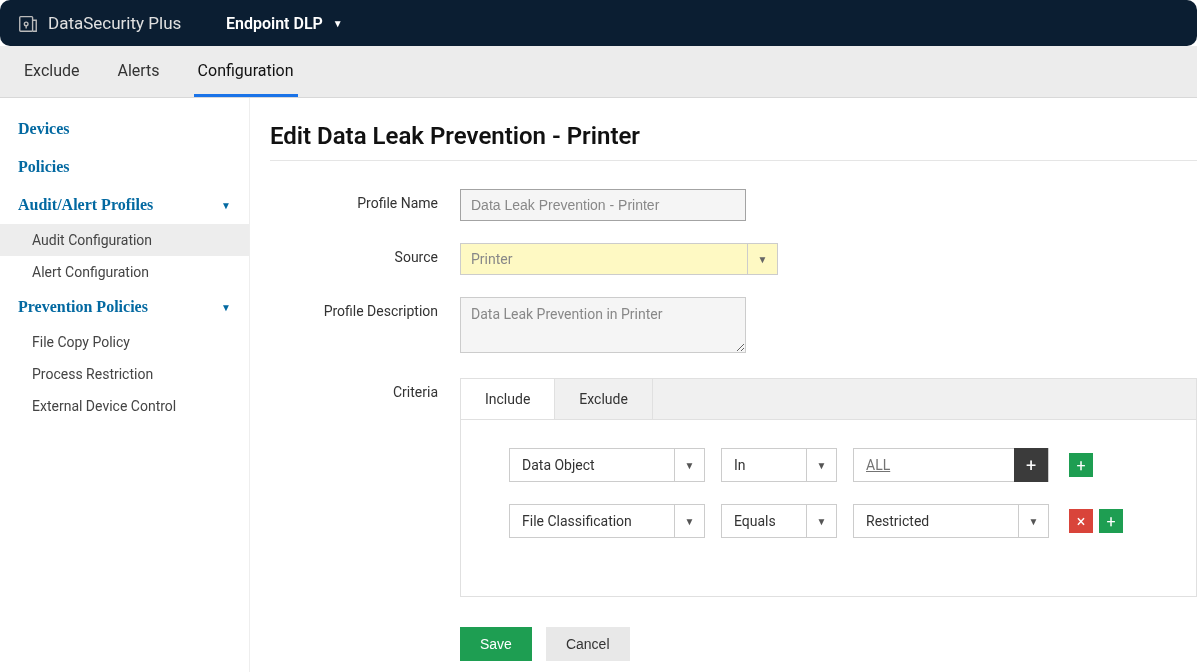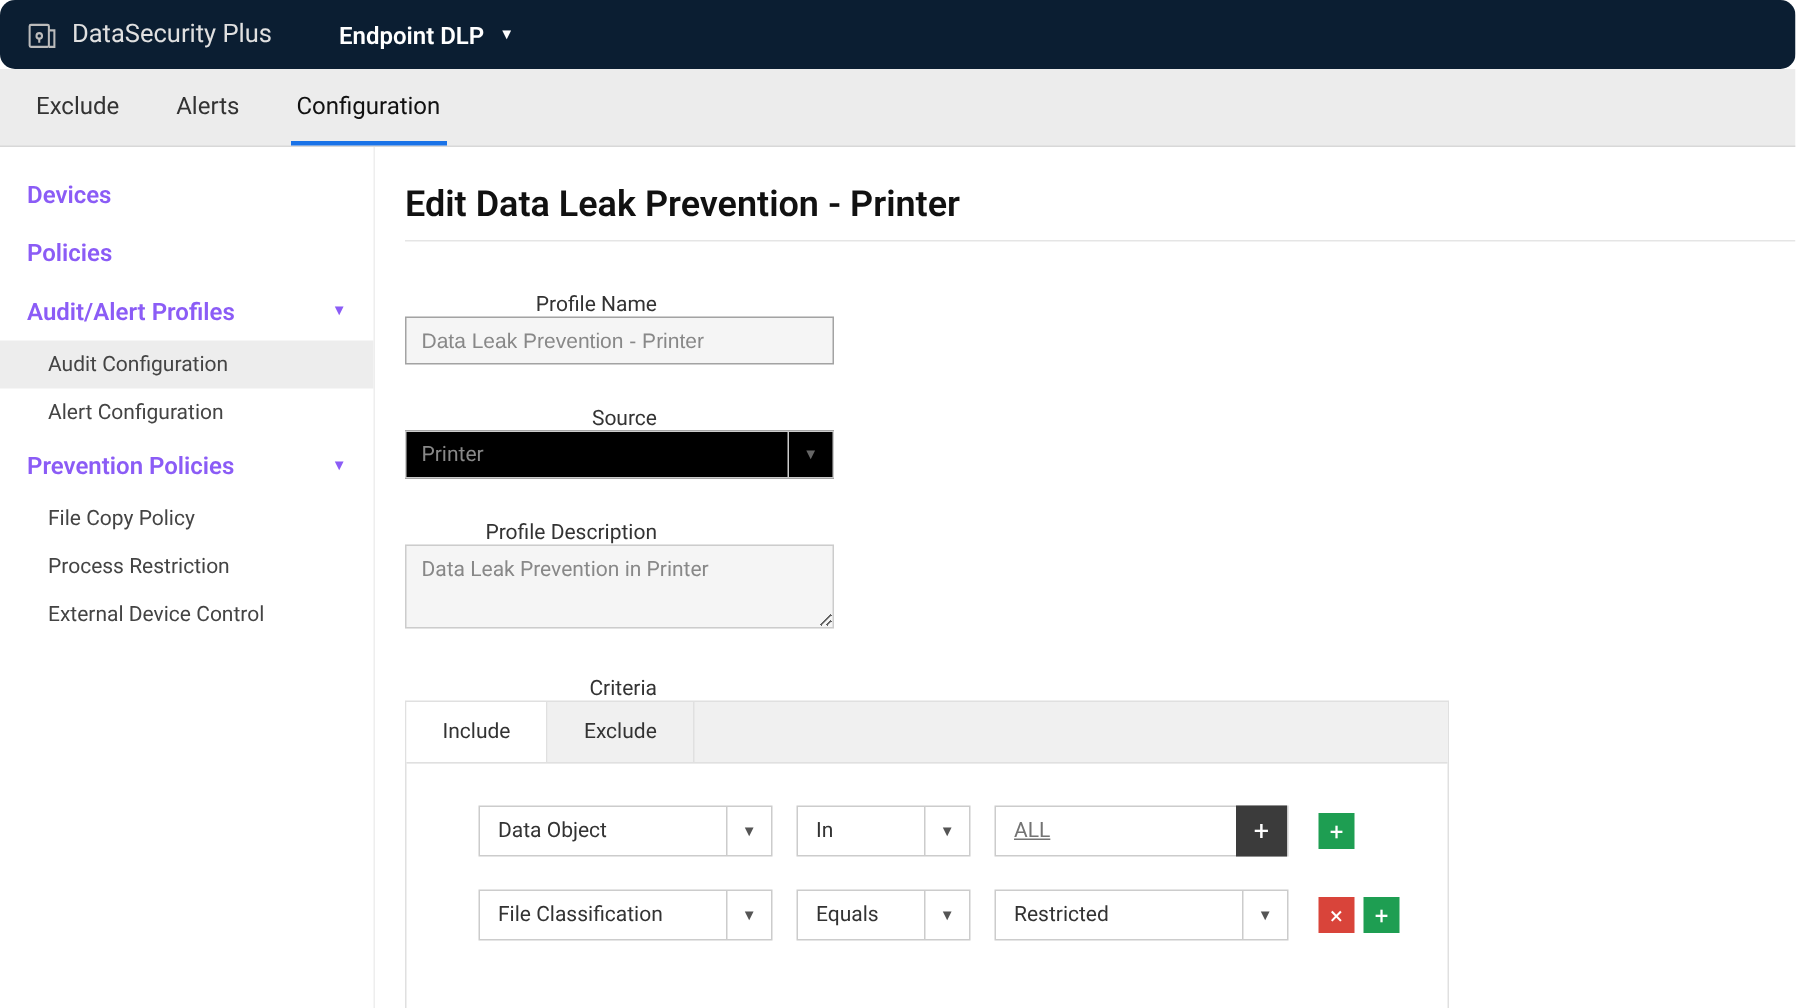--- a/index.html
+++ b/index.html
@@ -8,32 +8,32 @@
 .topbar .logo-wrap { display: flex; align-items: center; gap: 8px; width: 210px; }
 .topbar .logo-icon { width: 24px; height: 24px; display: flex; align-items: center; justify-content: center; }
 .topbar .product-name { font-size: 17px; color: #e0e0e0; }
 .topbar .module { font-size: 16px; font-weight: 600; color: #fff; display: flex; align-items: center; gap: 10px; }
 .topbar .module .drop { font-size: 10px; }
 .subnav { background: #ececec; border-bottom: 1px solid #d8d8d8; height: 52px; display: flex; align-items: stretch; padding: 0 20px; gap: 30px; }
 .subnav .tab { display: flex; align-items: center; font-size: 16px; color: #333; cursor: pointer; border-bottom: 3px solid transparent; padding: 0 4px; }
 .subnav .tab.active { border-bottom-color: #1a73e8; color: #111; }
 .layout { display: flex; }
 .sidebar { width: 250px; background: #fff; border-right: 1px solid #eee; padding-top: 12px; }
-.sidebar .item { padding: 10px 18px; font-size: 16px; color: #8b5cf6; cursor: pointer; display: flex; align-items: center; justify-content: space-between; }
+.sidebar .item { padding: 10px 18px; font-size: 16px; color: #0369a1; cursor: pointer; display: flex; align-items: center; justify-content: space-between; font-family: Liberation Serif, serif; }
 .sidebar .item.section { font-weight: 600; }
 .sidebar .item .chev { font-size: 10px; }
 .sidebar .subitem { padding: 8px 18px 8px 32px; font-size: 14px; color: #444; cursor: pointer; }
 .sidebar .subitem.active { background: #ededed; }
 .main { flex: 1; padding: 24px 0 40px 20px; }
 .page-title { font-size: 24px; font-weight: 600; color: #111; padding-bottom: 10px; border-bottom: 1px solid #e5e5e5; margin-bottom: 28px; margin-right: 0; }
-.form-row { display: flex; align-items: flex-start; margin-bottom: 22px; flex-direction: column; }
+.form-row { display: flex; align-items: flex-start; margin-bottom: 22px; }
 .form-row .label { width: 190px; text-align: right; padding-right: 22px; padding-top: 6px; font-size: 14px; color: #333; }
 .form-row .field { flex: 1; }
 .text-input { width: 286px; height: 32px; border: 1px solid #a3a3a3; background: #f5f5f5; padding: 0 10px; font-size: 14px; color: #888; }
-.select-wrap { width: 286px; height: 32px; border: 1px solid #ccc; background: #000000; display: flex; align-items: center; padding: 0 10px; color: #888; font-size: 14px; position: relative; }
+.select-wrap { width: 318px; height: 32px; border: 1px solid #ccc; background: #fef9c3; display: flex; align-items: center; padding: 0 10px; color: #888; font-size: 14px; position: relative; }
 .select-wrap .sel-chev { margin-left: auto; border-left: 1px solid #ccc; width: 30px; height: 100%; display: flex; align-items: center; justify-content: center; color: #666; font-size: 10px; margin-right: -10px; }
 .textarea { width: 286px; height: 56px; border: 1px solid #ccc; background: #f5f5f5; padding: 8px 10px; font-size: 14px; color: #888; resize: both; font-family: inherit; }
 .criteria-label { padding-top: 12px; }
 .criteria-container { border: 1px solid #e0e0e0; flex: 1; }
 .criteria-tabs { background: #f0f0f0; display: flex; border-bottom: 1px solid #e0e0e0; }
 .criteria-tabs .ctab { padding: 12px 24px; font-size: 14px; cursor: pointer; border-right: 1px solid #e0e0e0; }
 .criteria-tabs .ctab.active { background: #fff; }
 .criteria-body { padding: 28px 32px 36px 48px; }
 .crit-row { display: flex; align-items: center; gap: 16px; margin-bottom: 22px; }
 .crit-select { height: 34px; border: 1px solid #ccc; background: #fff; display: flex; align-items: center; padding: 0 12px; font-size: 14px; color: #333; cursor: pointer; }

